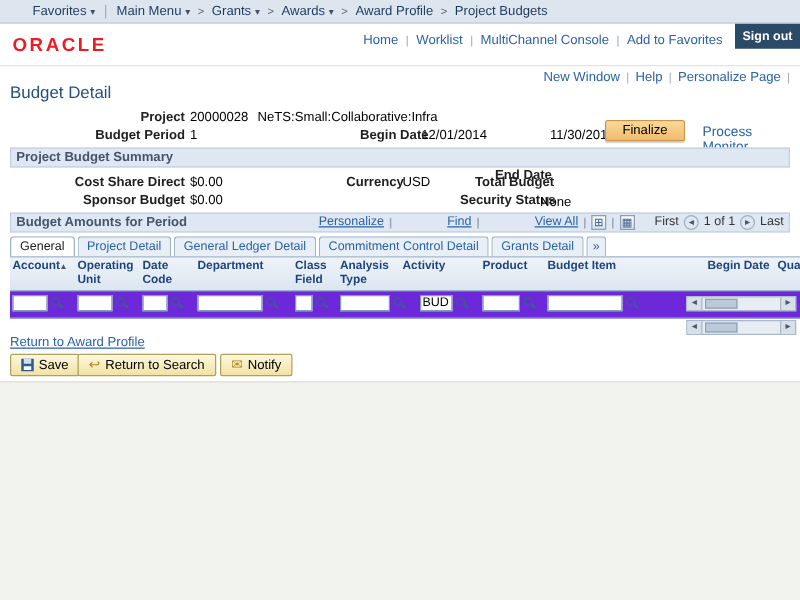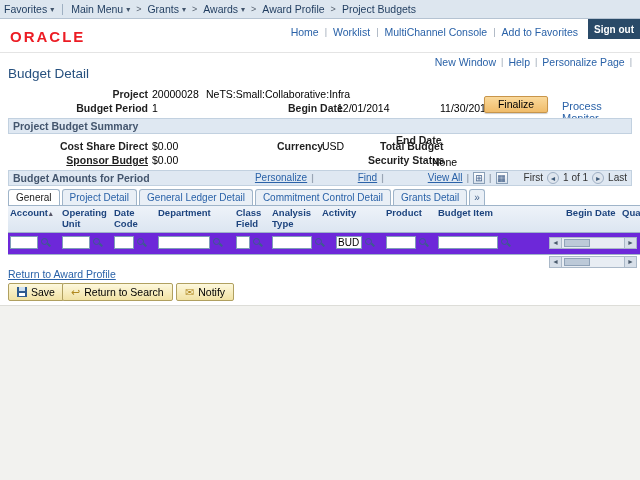--- a/index.html
+++ b/index.html
@@ -1,20 +1,20 @@
 <!DOCTYPE html>
 <html><head>
 <meta charset="utf-8">
 <style>
   html,body{margin:0;padding:0;background:#fff;}
   .screen{position:relative;width:640px;height:480px;background:#ffffff;overflow:hidden;
           font-family:"Liberation Sans",sans-serif;font-size:11px;color:#000;}
   
   .crumb{position:absolute;left:0;top:0;width:100%;height:19px;background:#dde6ef;
-         border-bottom:1px solid #b5c3d2;display:flex;align-items:center;padding:0 2px;
+         border-bottom:1px solid #b5c3d2;display:flex;align-items:center;padding:0 24px;
          box-sizing:border-box;color:#1e3b5e;font-size:10.5px;}
   .crumb-item{cursor:pointer;display:flex;align-items:center;gap:3px;margin:0 2px;white-space:nowrap;}
   .dd{font-size:8px;color:#41546b;}
   .crumb-sep{margin:0 4px;color:#55606e;font-size:9px;}
   .crumb-div{width:1px;height:11px;background:#9fb0c2;margin:0 6px;}
   
   .obar{position:absolute;left:0;top:19px;width:100%;height:33px;background:#fff;border-bottom:1px solid #e4e4e4;}
   .brand{position:absolute;left:10px;top:9px;color:#ec1c24;font-weight:bold;font-size:15px;letter-spacing:2px;}
   .hlinks{position:absolute;right:62px;top:7px;display:flex;gap:6px;align-items:center;font-size:10.5px;white-space:nowrap;}
   .link{color:#2a62a8;cursor:pointer;}
@@ -157,21 +157,21 @@
   <span class="abs plink" style="left:562px;top:100px;">Process Monitor</span>
 
   <div class="sectionbar" style="top:118px;">Project Budget Summary</div>
 
   <span class="abs lbl r" style="left:8px;top:140px;width:140px;">Cost Share Direct</span>
   <span class="abs val" style="left:152px;top:140px;">$0.00</span>
   <span class="abs lbl" style="left:277px;top:140px;">Currency</span>
   <span class="abs val" style="left:322px;top:140px;">USD</span>
   <span class="abs lbl" style="left:380px;top:140px;">Total Budget</span>
 
-  <span class="abs lbl r" style="left:8px;top:154px;width:140px;text-decoration:underline;">Sponsor Budget</span>
+  <span class="abs lbl r" style="left:8px;top:154px;width:140px;">Sponsor Budget</span>
   <span class="abs val" style="left:152px;top:154px;">$0.00</span>
   <span class="abs lbl" style="left:368px;top:154px;">Security Status</span>
   <span class="abs val" style="left:432px;top:156px;">None</span>
 
   <div class="sectionbar gridbar" style="top:170px;">
     <span>Budget Amounts for Period</span>
     <span class="tool">
       <span class="tlink">Personalize</span>
       <span class="psep">|</span>
       <span class="tlink">Find</span>

